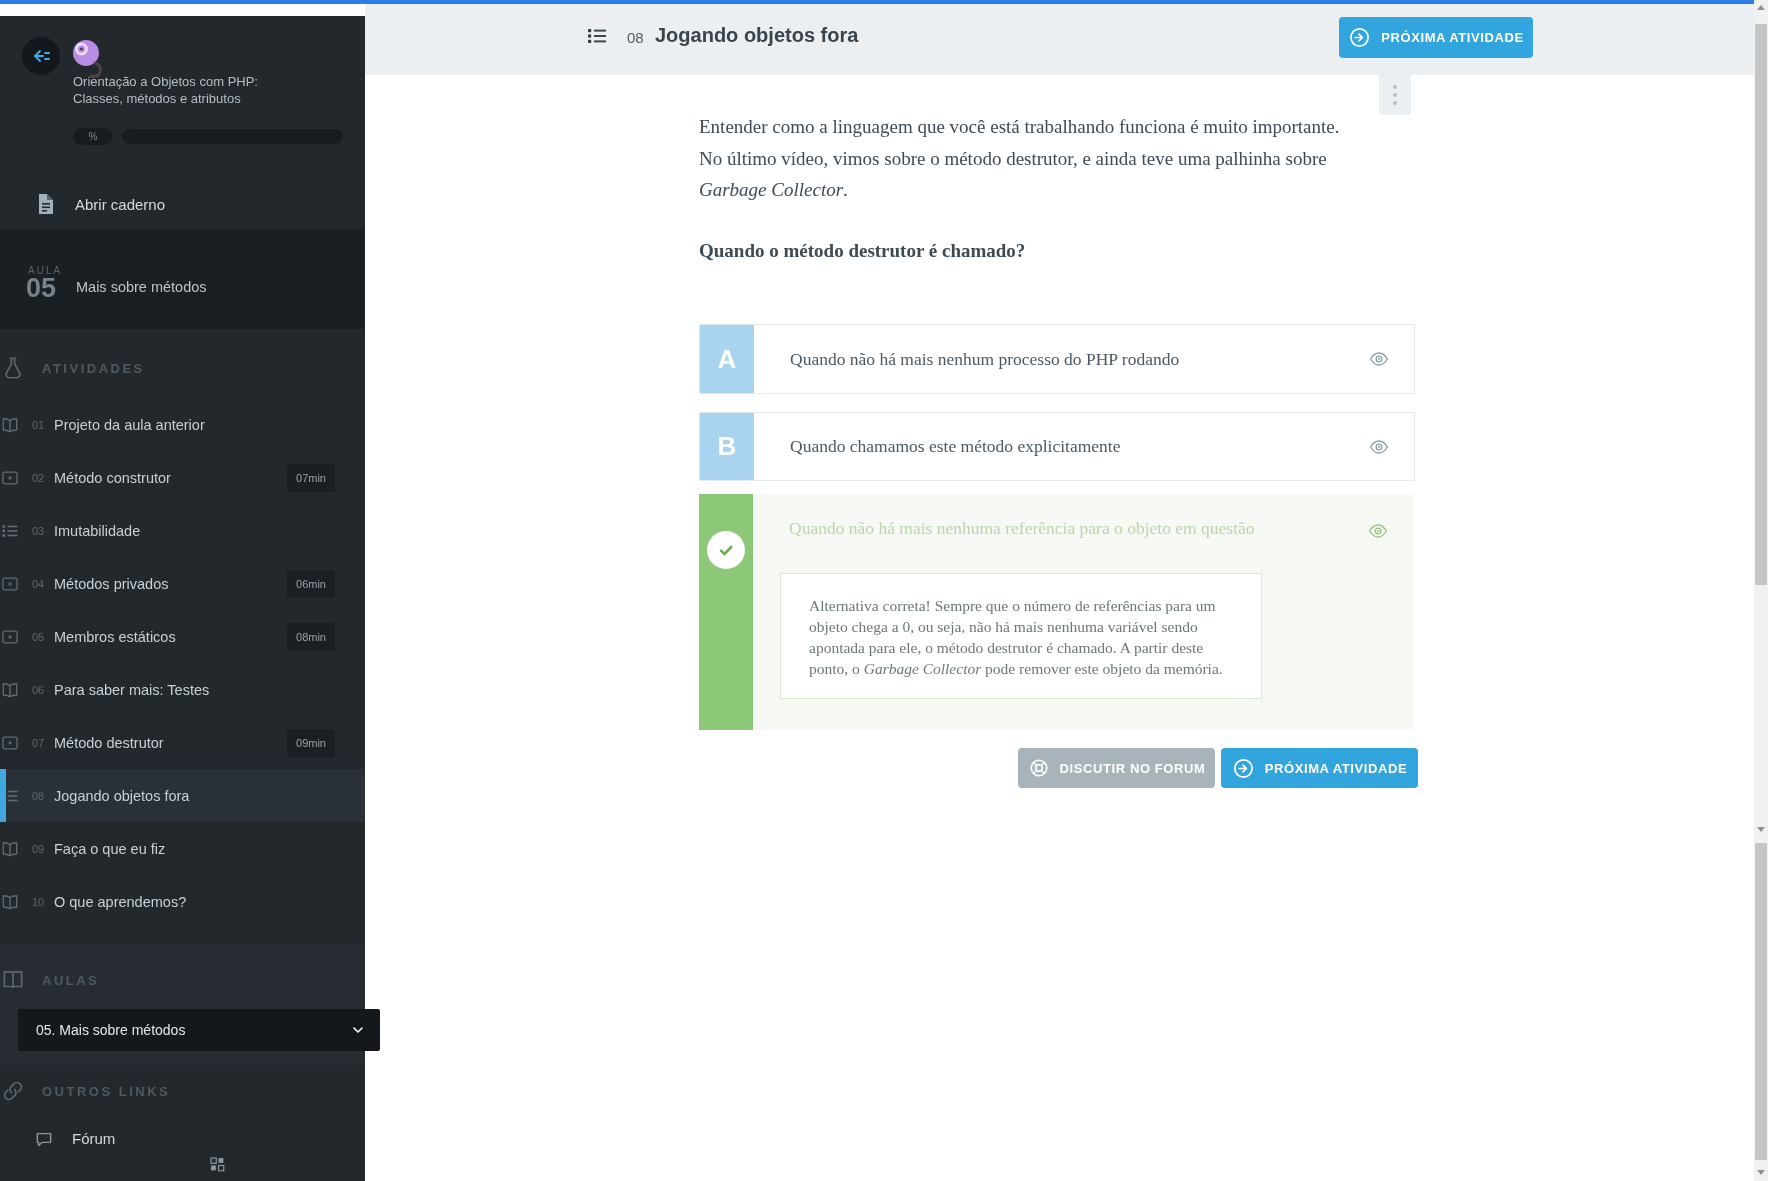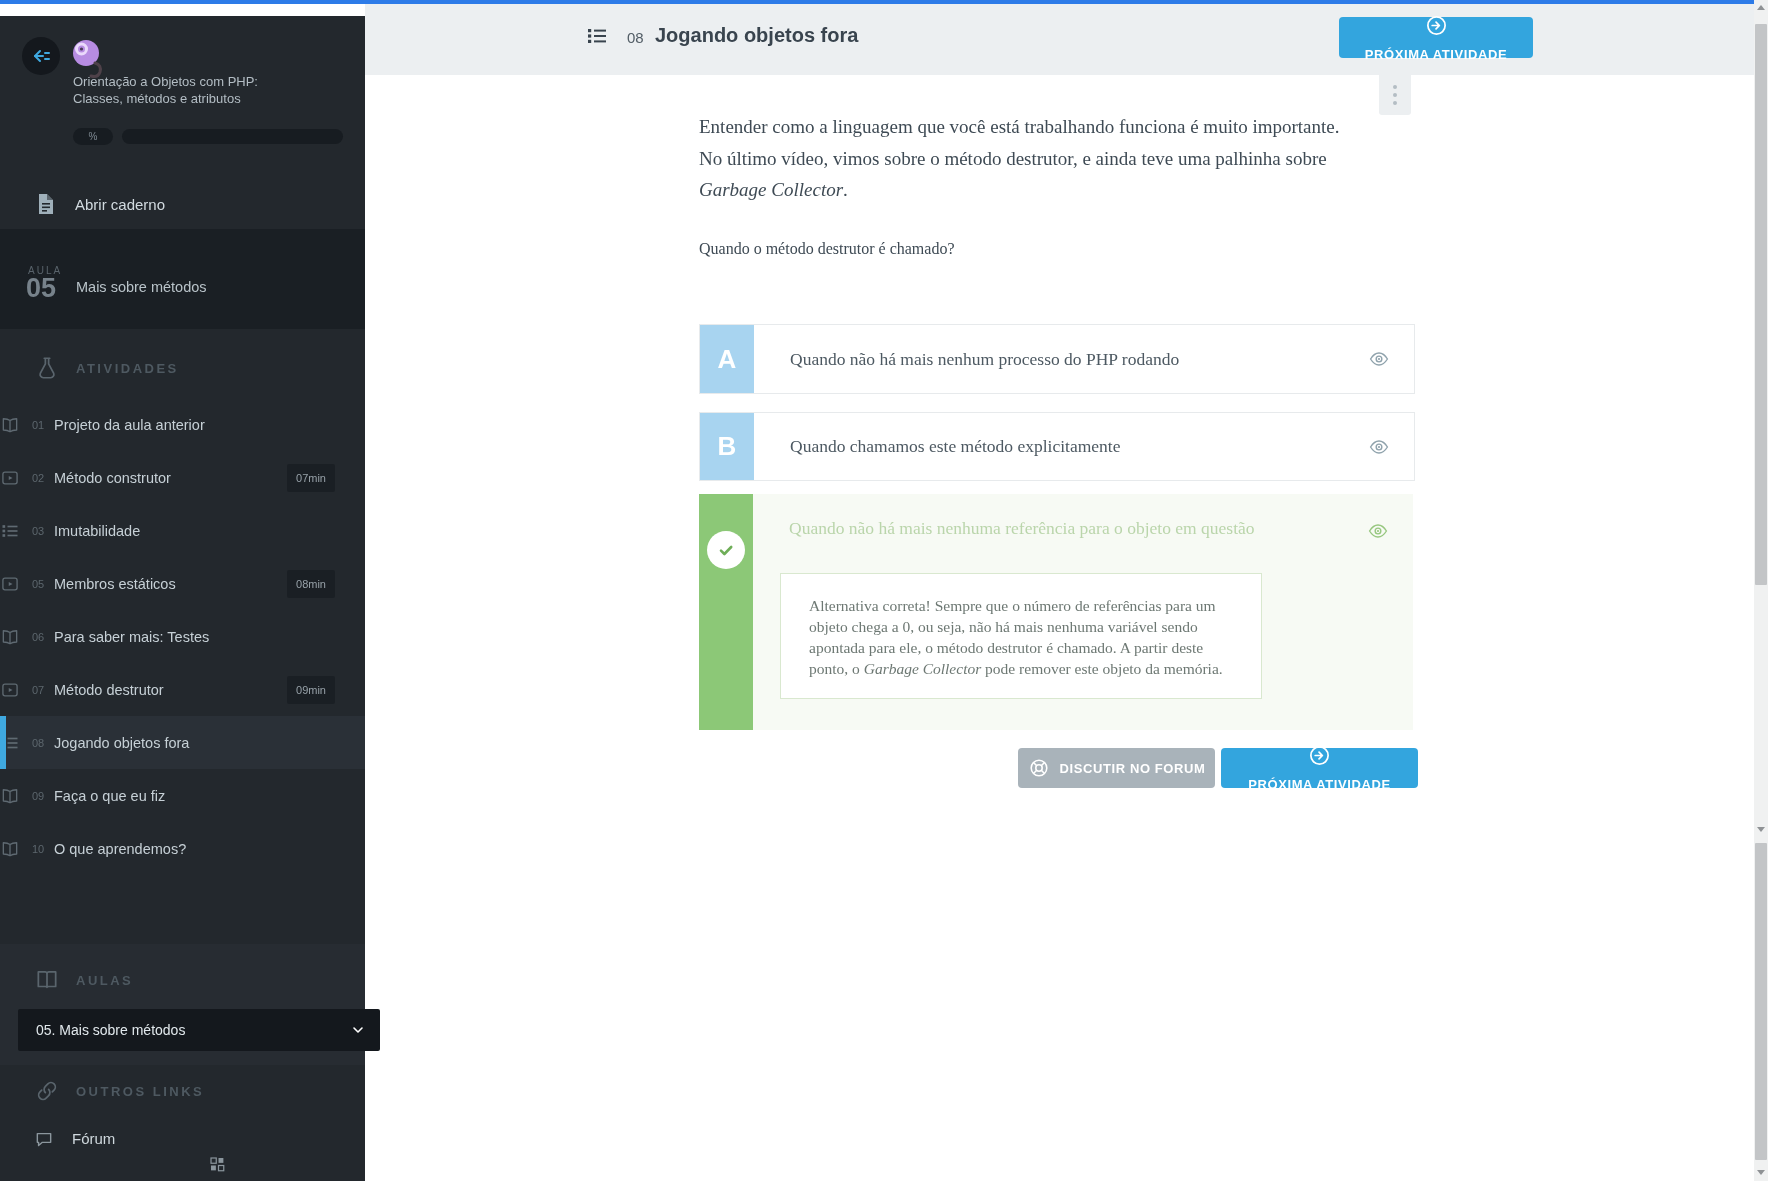--- a/index.html
+++ b/index.html
@@ -24,21 +24,21 @@
   .pbar{left:122px;top:113px;width:221px;height:15px;border-radius:8px;background:#171c21;}
   .abrir{left:34px;top:176px;display:flex;align-items:center;gap:17px;cursor:pointer;}
   .abrir .ic{color:#9fb0ba;}
   .abrir .tx{font-size:15px;color:#d2dbe0;}
 
   .aulablock{left:0;top:213px;width:365px;height:100px;background:#1a1f24;}
   .aula-lab{left:28px;top:36px;font-size:10px;letter-spacing:2px;color:#59636b;}
   .aula-num{left:26px;top:44px;font-size:27px;font-weight:bold;color:#77828b;}
   .aula-title{left:76px;top:50px;font-size:14.5px;color:#b9c3c9;}
 
-  .sec-head{display:flex;align-items:center;gap:16px;padding-left:34px;height:28px;}
+  .sec-head{display:flex;align-items:center;gap:16px;height:28px;}
   .sec-head .ic{color:#5a656d;}
   .sec-head .tx{font-size:13px;font-weight:bold;letter-spacing:2.5px;color:#4e5961;}
   #h-ativ{left:0;top:338px;width:365px;}
   #h-aulas{left:0;top:950px;width:365px;}
   #h-outros{left:0;top:1061px;width:365px;}
 
   .acts{left:0;top:382px;width:365px;}
   .act{height:53px;display:flex;align-items:center;position:relative;cursor:pointer;}
   .act .aicon{width:22px;color:#5f6a72;margin-right:10px;}
   .act .anum{width:22px;font-size:11px;color:#5c666d;}
@@ -61,31 +61,31 @@
   #row-trocar{left:0;top:1139px;width:365px;flex-direction:column;}
 
   
   .mheader{left:365px;top:4px;width:1389px;height:71px;background:#eceff1;}
   .h-listicon{left:585px;top:24px;color:#39444e;}
   .h-num{left:627px;top:29px;font-size:15px;color:#525d66;}
   .h-title{left:655px;top:24px;font-size:20px;font-weight:bold;color:#39444e;}
   .btn{display:flex;align-items:center;justify-content:center;gap:10px;border-radius:4px;cursor:pointer;
        color:#ffffff;font-size:13px;font-weight:bold;letter-spacing:0.6px;}
   .btn .ic{color:#ffffff;}
-  .btn-blue{background:#33a5de;flex-direction:column;}
+  .btn-blue{background:#33a5de;}
   .btn-gray{background:#a9b3ba;}
   .next-top{left:1339px;top:17px;width:194px;height:41px;}
   .kebab{left:1379px;top:75px;width:32px;height:40px;background:#eceff1;border-radius:0 0 3px 3px;
          display:flex;flex-direction:column;align-items:center;justify-content:center;gap:4px;cursor:pointer;}
   .kebab i{width:4px;height:4px;border-radius:50%;background:#b4bdc4;}
 
   
   .serif{font-family:"Liberation Serif",serif;}
   .para{left:699px;top:111px;width:648px;font-size:19px;line-height:31.5px;color:#3e4a54;}
-  .question{left:699px;top:240px;width:648px;font-size:16px;color:#3e4a54;}
+  .question{left:699px;top:240px;width:648px;font-size:19px;color:#3e4a54;font-weight:bold;}
 
   .opt{left:699px;width:714px;background:#ffffff;border:1px solid #e7eaec;display:flex;cursor:pointer;}
   .opt .letter{width:54px;background:#a8d4f0;color:#ffffff;font-size:26px;font-weight:bold;
                display:flex;align-items:center;justify-content:center;flex:none;}
   .opt .otext{flex:1;display:flex;align-items:center;padding:0 60px 0 36px;
               font-size:17.5px;color:#4d5962;}
   .opt .eye{position:absolute;right:24px;top:50%;transform:translateY(-50%);color:#8fa2ac;cursor:pointer;}
   #optA{top:324px;height:68px;}
   #optB{top:412px;height:67px;}
 
@@ -281,20 +281,30 @@
         </span>
       <span class="anum">03</span>
       <span class="atitle">Imutabilidade</span>
     </div>
     <div class="act">
       <span class="aicon">
           <svg width="20" height="20">
             <use href="#i-video"></use>
           </svg>
         </span>
+      <span class="anum">04</span>
+      <span class="atitle">Métodos privados</span>
+      <span class="dur">06min</span>
+    </div>
+    <div class="act">
+      <span class="aicon">
+          <svg width="20" height="20">
+            <use href="#i-video"></use>
+          </svg>
+        </span>
       <span class="anum">05</span>
       <span class="atitle">Membros estáticos</span>
       <span class="dur">08min</span>
     </div>
     <div class="act">
       <span class="aicon">
           <svg width="20" height="20">
             <use href="#i-book"></use>
           </svg>
         </span>

